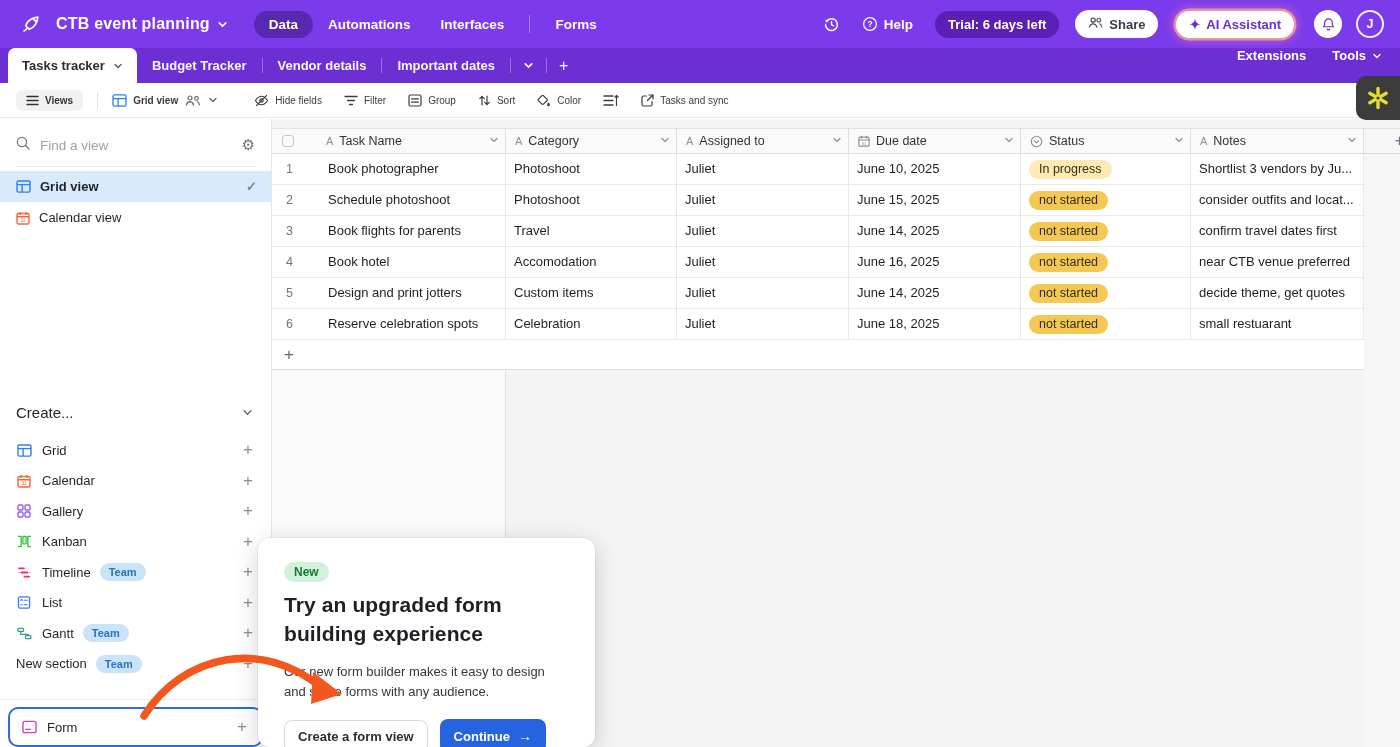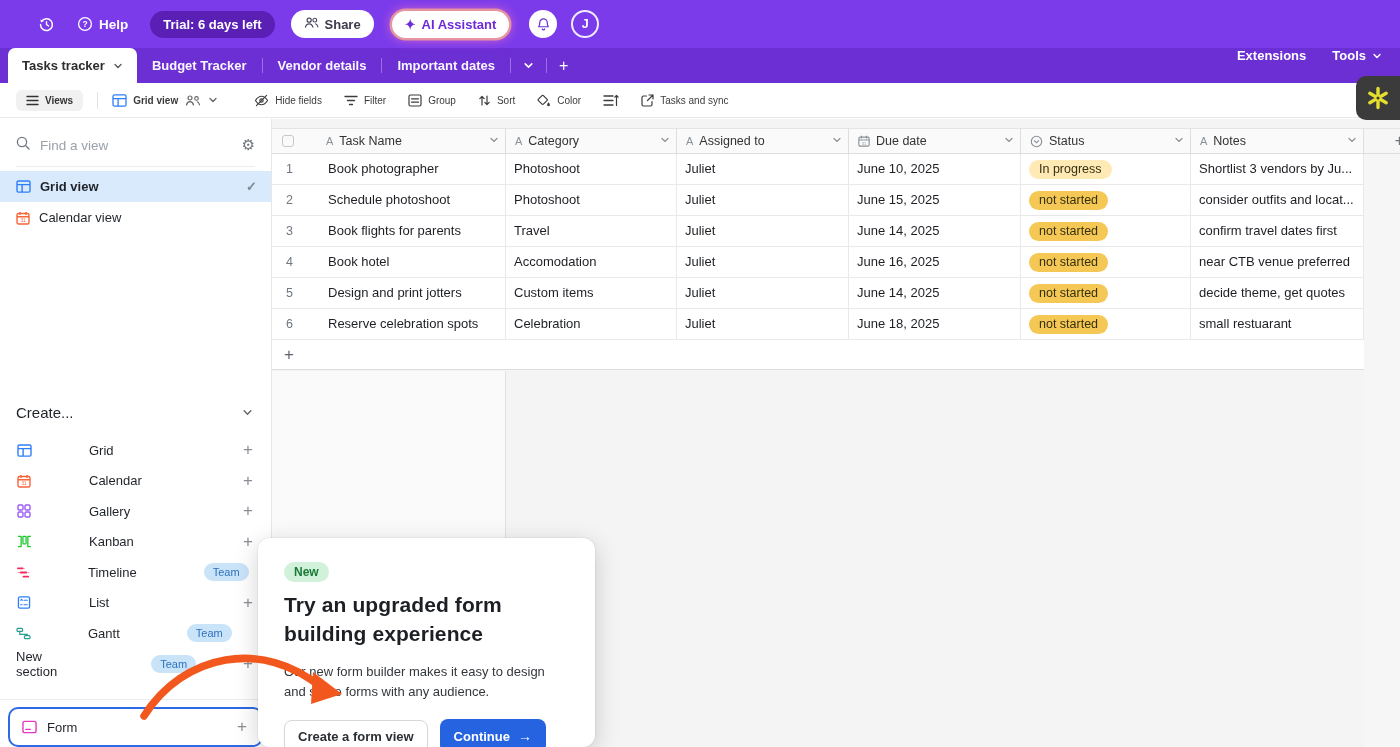--- a/index.html
+++ b/index.html
@@ -63,24 +63,24 @@
   .search-row input::placeholder { color:#9aa2ab; }
   .gear { color:#6f767e; font-size:15px; cursor:pointer; }
   .side-div { height:1px; background:#ececec; margin:12px 16px 4px 16px; }
   .view-item { display:flex; align-items:center; height:31px; padding:0 14px 0 16px; font-size:13px; color:#1f2329; cursor:pointer; }
   .view-item .ic { margin-right:9px; display:flex; }
   .view-item.selected { background:#d8eafc; font-weight:600; }
   .view-item .check { margin-left:auto; color:#7d8b99; font-size:13px; }
   .side-spacer { flex:1; }
   .create-hdr { display:flex; align-items:center; justify-content:space-between; padding:0 18px 0 16px; margin-bottom:14px;
                 font-size:15px; color:#1f2329; font-weight:500; cursor:pointer; }
-  .create-item { display:flex; align-items:center; height:30.5px; padding:0 18px 0 16px; font-size:13px; color:#1f2329; cursor:pointer;gap:47px; }
+  .create-item { display:flex; align-items:center; height:30.5px; padding:0 18px 0 16px; font-size:13px; color:#1f2329; cursor:pointer; }
   .create-item .ic { width:16px; margin-right:10px; display:flex; justify-content:center; }
   .create-item .plus { margin-left:auto; color:#8a8f95; font-size:17px; font-weight:300; }
-  .team-badge { background:#c9e3f9; color:#2e72bd; font-size:11px; font-weight:400; border-radius:10px; padding:3px 9px; margin-left:20px; }
+  .team-badge { background:#c9e3f9; color:#2e72bd; font-size:11px; font-weight:700; border-radius:10px; padding:3px 9px; margin-left:9px; }
   .form-zone { border-top:1px solid #ececec; margin-top:20px; padding:7px 8px 0 8px; }
   .form-item { display:flex; align-items:center; height:40px; border:2px solid #2d6ae3; border-radius:10px;
                padding:0 14px 0 12px; font-size:13px; color:#1f2329; cursor:pointer; background:#fff; }
   .form-item .ic { margin-right:10px; display:flex; }
   .form-item .plus { margin-left:auto; color:#8a8f95; font-size:17px; font-weight:300; }
 
   
   .gridwrap { flex:1; position:relative; background:#f4f4f4; }
   .gtable { position:absolute; left:0; top:9px; width:1092px; background:#fff; }
   .trow { display:flex; }
@@ -123,20 +123,40 @@
 
   .ext-badge { position:absolute; right:0; top:76px; width:44px; height:44px; background:#3b3b3b;
                border-radius:10px 0 0 10px; z-index:70; display:flex; align-items:center; justify-content:center; }
 </style>
 </head>
 <body>
 
 <div class="app">
 
   <header class="topbar">
+    <div class="tb-left">
+      <span class="logo">
+        <svg width="22" height="22" viewBox="0 0 24 24">
+            <path d="M4.5 19.5c2.2-.7 2.6-1.6 3.2-3.4M6.2 13.8C8.5 7.5 13 5.2 19.5 4.5c-.7 6.5-3 11-9.3 13.3M6.2 13.8l4 4M14.5 6.5l3 3" stroke="#fff" stroke-width="1.8" fill="none" stroke-linecap="round" stroke-linejoin="round"></path>
+          </svg>
+      </span>
+      <span class="base-title">CTB event planning</span>
+      <span class="chevd">
+        <svg width="11" height="11" viewBox="0 0 10 10">
+            <path d="M2 3.5L5 6.5L8 3.5" stroke="#fff" stroke-width="1.4" fill="none" stroke-linecap="round"></path>
+          </svg>
+      </span>
+      <nav class="topnav" id="topnav">
+          <span class="nav-pill active">Data</span>
+          <span class="nav-pill">Automations</span>
+          <span class="nav-pill">Interfaces</span>
+          <span class="nav-vsep"></span>
+          <span class="nav-pill">Forms</span>
+        </nav>
+    </div>
     <div class="tb-right">
       <span class="tbr-item">
         <svg width="17" height="17" viewBox="0 0 16 16">
             <path d="M3.2 5.2A5.6 5.6 0 1 1 2.4 8" stroke="#fff" stroke-width="1.4" fill="none" stroke-linecap="round"></path>
             <path d="M2 3.2L3.2 5.6L5.7 4.8" fill="#fff"></path>
             <path d="M8 5.4V8.2L10 9.4" stroke="#fff" stroke-width="1.3" fill="none" stroke-linecap="round"></path>
           </svg>
       </span>
       <span class="tbr-item">
         <span class="ic">

